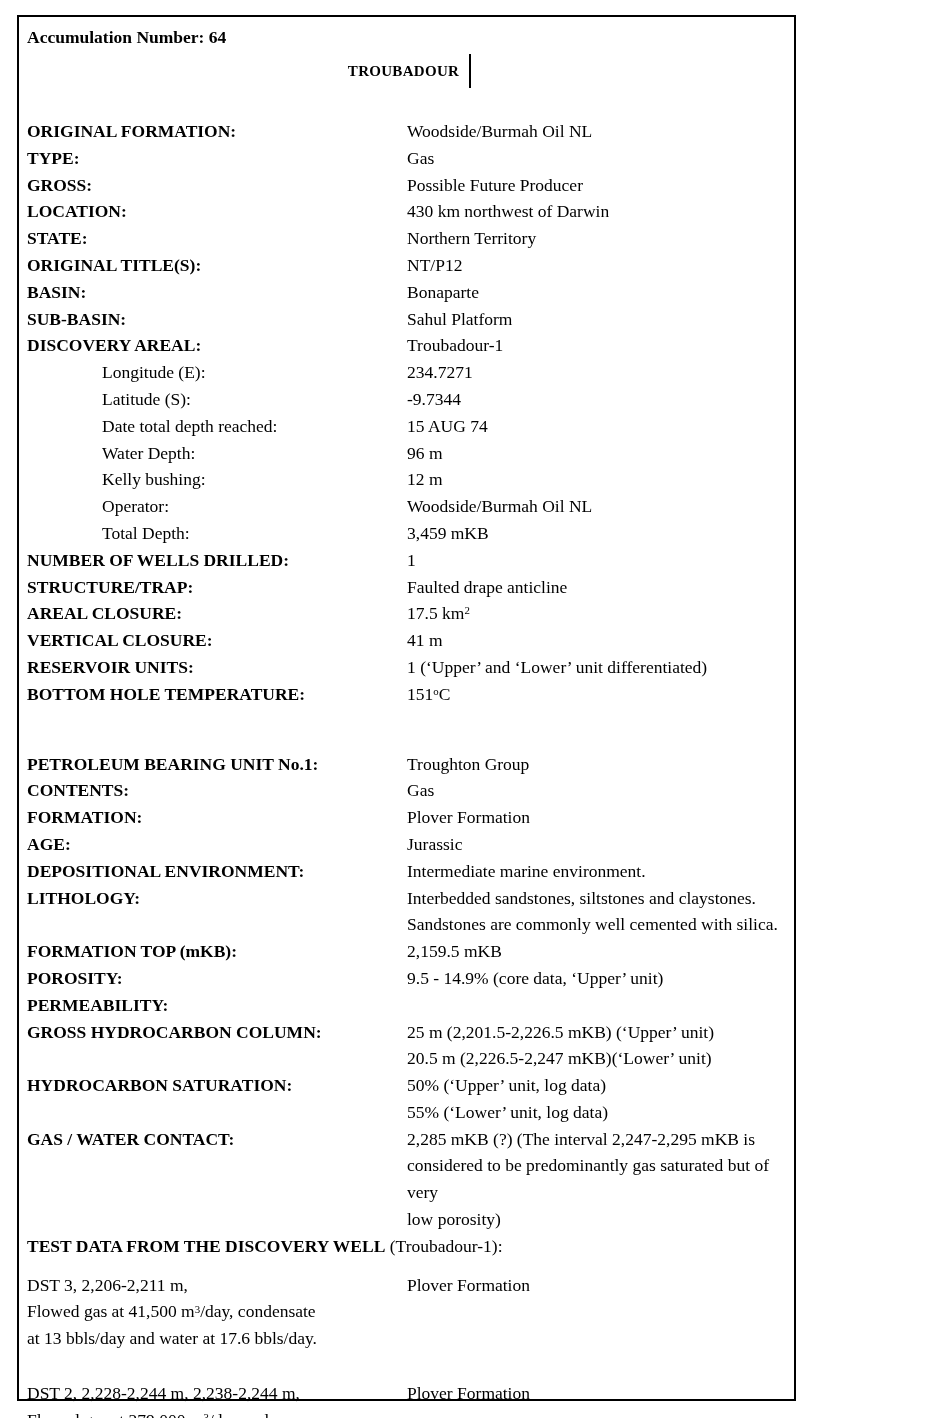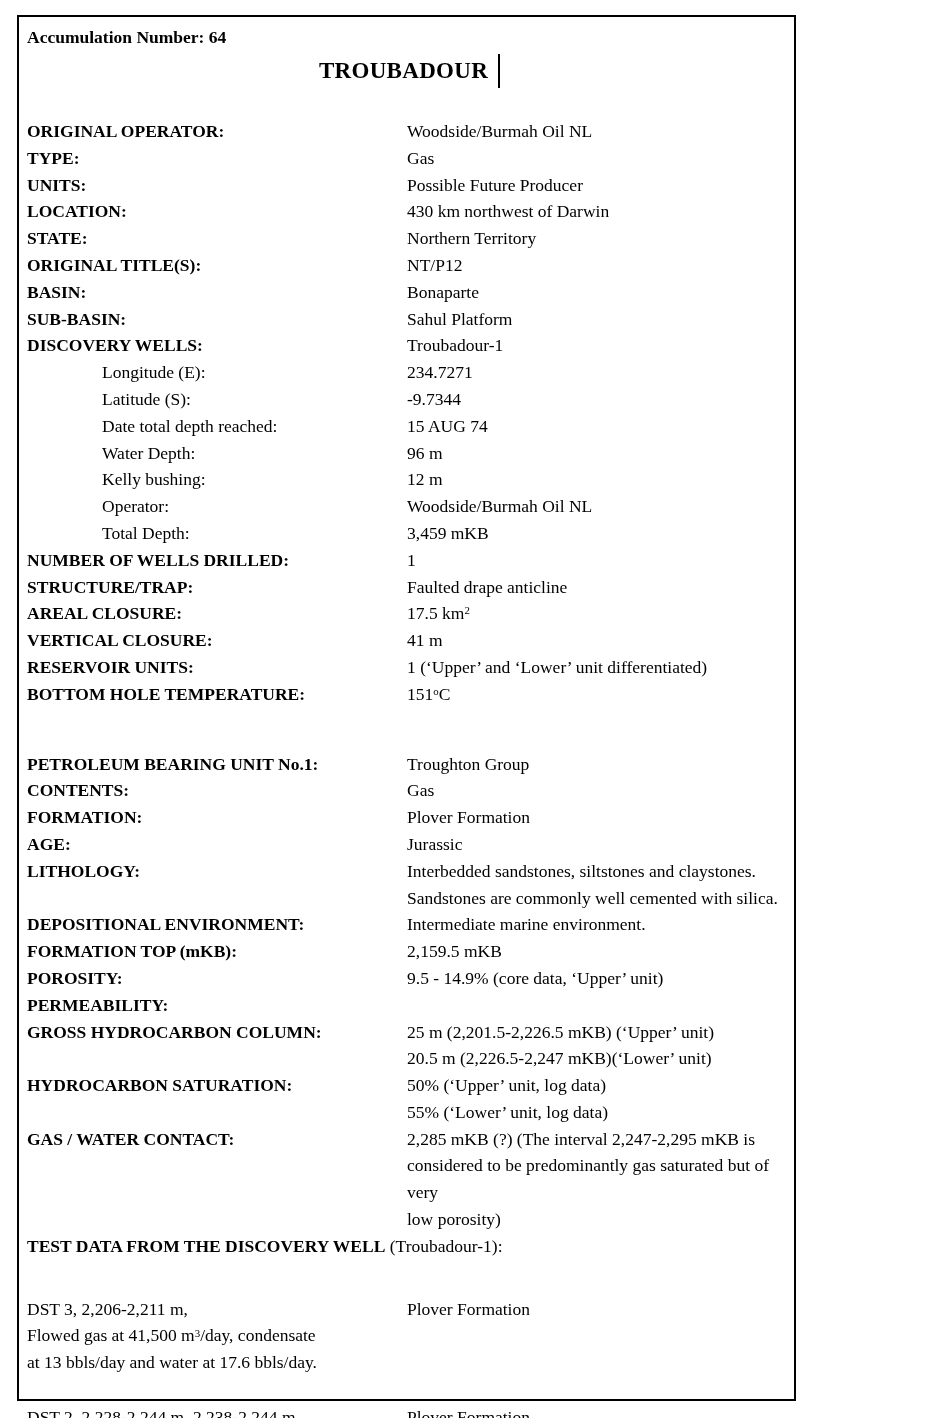--- a/index.html
+++ b/index.html
@@ -30,21 +30,21 @@
   }
   .title-row {
     display: flex;
     justify-content: center;
     align-items: center;
     height: 38px;
     margin: 2px 0 28px 0;
   }
   .doc-title {
     margin: 8px;
-    font-size: 23px;
+    font-size: 15px;
     font-weight: bold;
     letter-spacing: 0.3px;
   }
   .text-cursor {
     display: inline-block;
     width: 2px;
     height: 34px;
     background: #000000;
     margin-left: 2px;
   }
@@ -79,21 +79,21 @@
   .test-heading {
     font-size: 17.5px;
     line-height: 26.8px;
   }
   .test-heading .bold-part { font-weight: bold; }
   .test-entry {
     display: flex;
     font-size: 17.5px;
     line-height: 26.8px;
   }
-  .test-entry.first { margin-top: 36px; }
+  .test-entry.first { margin-top: 12px; }
   .test-entry.second { margin-top: 28px; }
   .test-desc {
     flex: 0 0 380px;
     white-space: pre-line;
   }
   .test-formation { flex: 1; }
 </style>
 </head>
 <body>
 
@@ -101,29 +101,29 @@
 
   <div class="acc-number">Accumulation Number: 64</div>
 
   <div class="title-row">
     <h1 class="doc-title">TROUBADOUR</h1>
     <span class="text-cursor"></span>
   </div>
 
   <div class="section-general">
     <div class="field-row">
-      <span class="field-label">ORIGINAL OPERATOR:</span>
+      <span class="field-label">ORIGINAL FORMATION:</span>
       <span class="field-value">Woodside/Burmah Oil NL</span>
     </div>
     <div class="field-row">
       <span class="field-label">TYPE:</span>
       <span class="field-value">Gas</span>
     </div>
     <div class="field-row">
-      <span class="field-label">UNITS:</span>
+      <span class="field-label">GROSS:</span>
       <span class="field-value">Possible Future Producer</span>
     </div>
     <div class="field-row">
       <span class="field-label">LOCATION:</span>
       <span class="field-value">430 km northwest of Darwin</span>
     </div>
     <div class="field-row">
       <span class="field-label">STATE:</span>
       <span class="field-value">Northern Territory</span>
     </div>
@@ -133,21 +133,21 @@
     </div>
     <div class="field-row">
       <span class="field-label">BASIN:</span>
       <span class="field-value">Bonaparte</span>
     </div>
     <div class="field-row">
       <span class="field-label">SUB-BASIN:</span>
       <span class="field-value">Sahul Platform</span>
     </div>
     <div class="field-row">
-      <span class="field-label">DISCOVERY WELLS:</span>
+      <span class="field-label">DISCOVERY AREAL:</span>
       <span class="field-value">Troubadour-1</span>
     </div>
     <div class="field-row sub">
       <span class="field-label">Longitude (E):</span>
       <span class="field-value">234.7271</span>
     </div>
     <div class="field-row sub">
       <span class="field-label">Latitude (S):</span>
       <span class="field-value">-9.7344</span>
     </div>
@@ -206,29 +206,29 @@
       <span class="field-label">CONTENTS:</span>
       <span class="field-value">Gas</span>
     </div>
     <div class="field-row">
       <span class="field-label">FORMATION:</span>
       <span class="field-value">Plover Formation</span>
     </div>
     <div class="field-row">
       <span class="field-label">AGE:</span>
       <span class="field-value">Jurassic</span>
+    </div>
+    <div class="field-row">
+      <span class="field-label">DEPOSITIONAL ENVIRONMENT:</span>
+      <span class="field-value">Intermediate marine environment.</span>
     </div>
     <div class="field-row">
       <span class="field-label">LITHOLOGY:</span>
       <span class="field-value">Interbedded sandstones, siltstones and claystones.
 Sandstones are commonly well cemented with silica.</span>
-    </div>
-    <div class="field-row">
-      <span class="field-label">DEPOSITIONAL ENVIRONMENT:</span>
-      <span class="field-value">Intermediate marine environment.</span>
     </div>
     <div class="field-row">
       <span class="field-label">FORMATION TOP (mKB):</span>
       <span class="field-value">2,159.5 mKB</span>
     </div>
     <div class="field-row">
       <span class="field-label">POROSITY:</span>
       <span class="field-value">9.5 - 14.9% (core data, ‘Upper’ unit)</span>
     </div>
     <div class="field-row">

